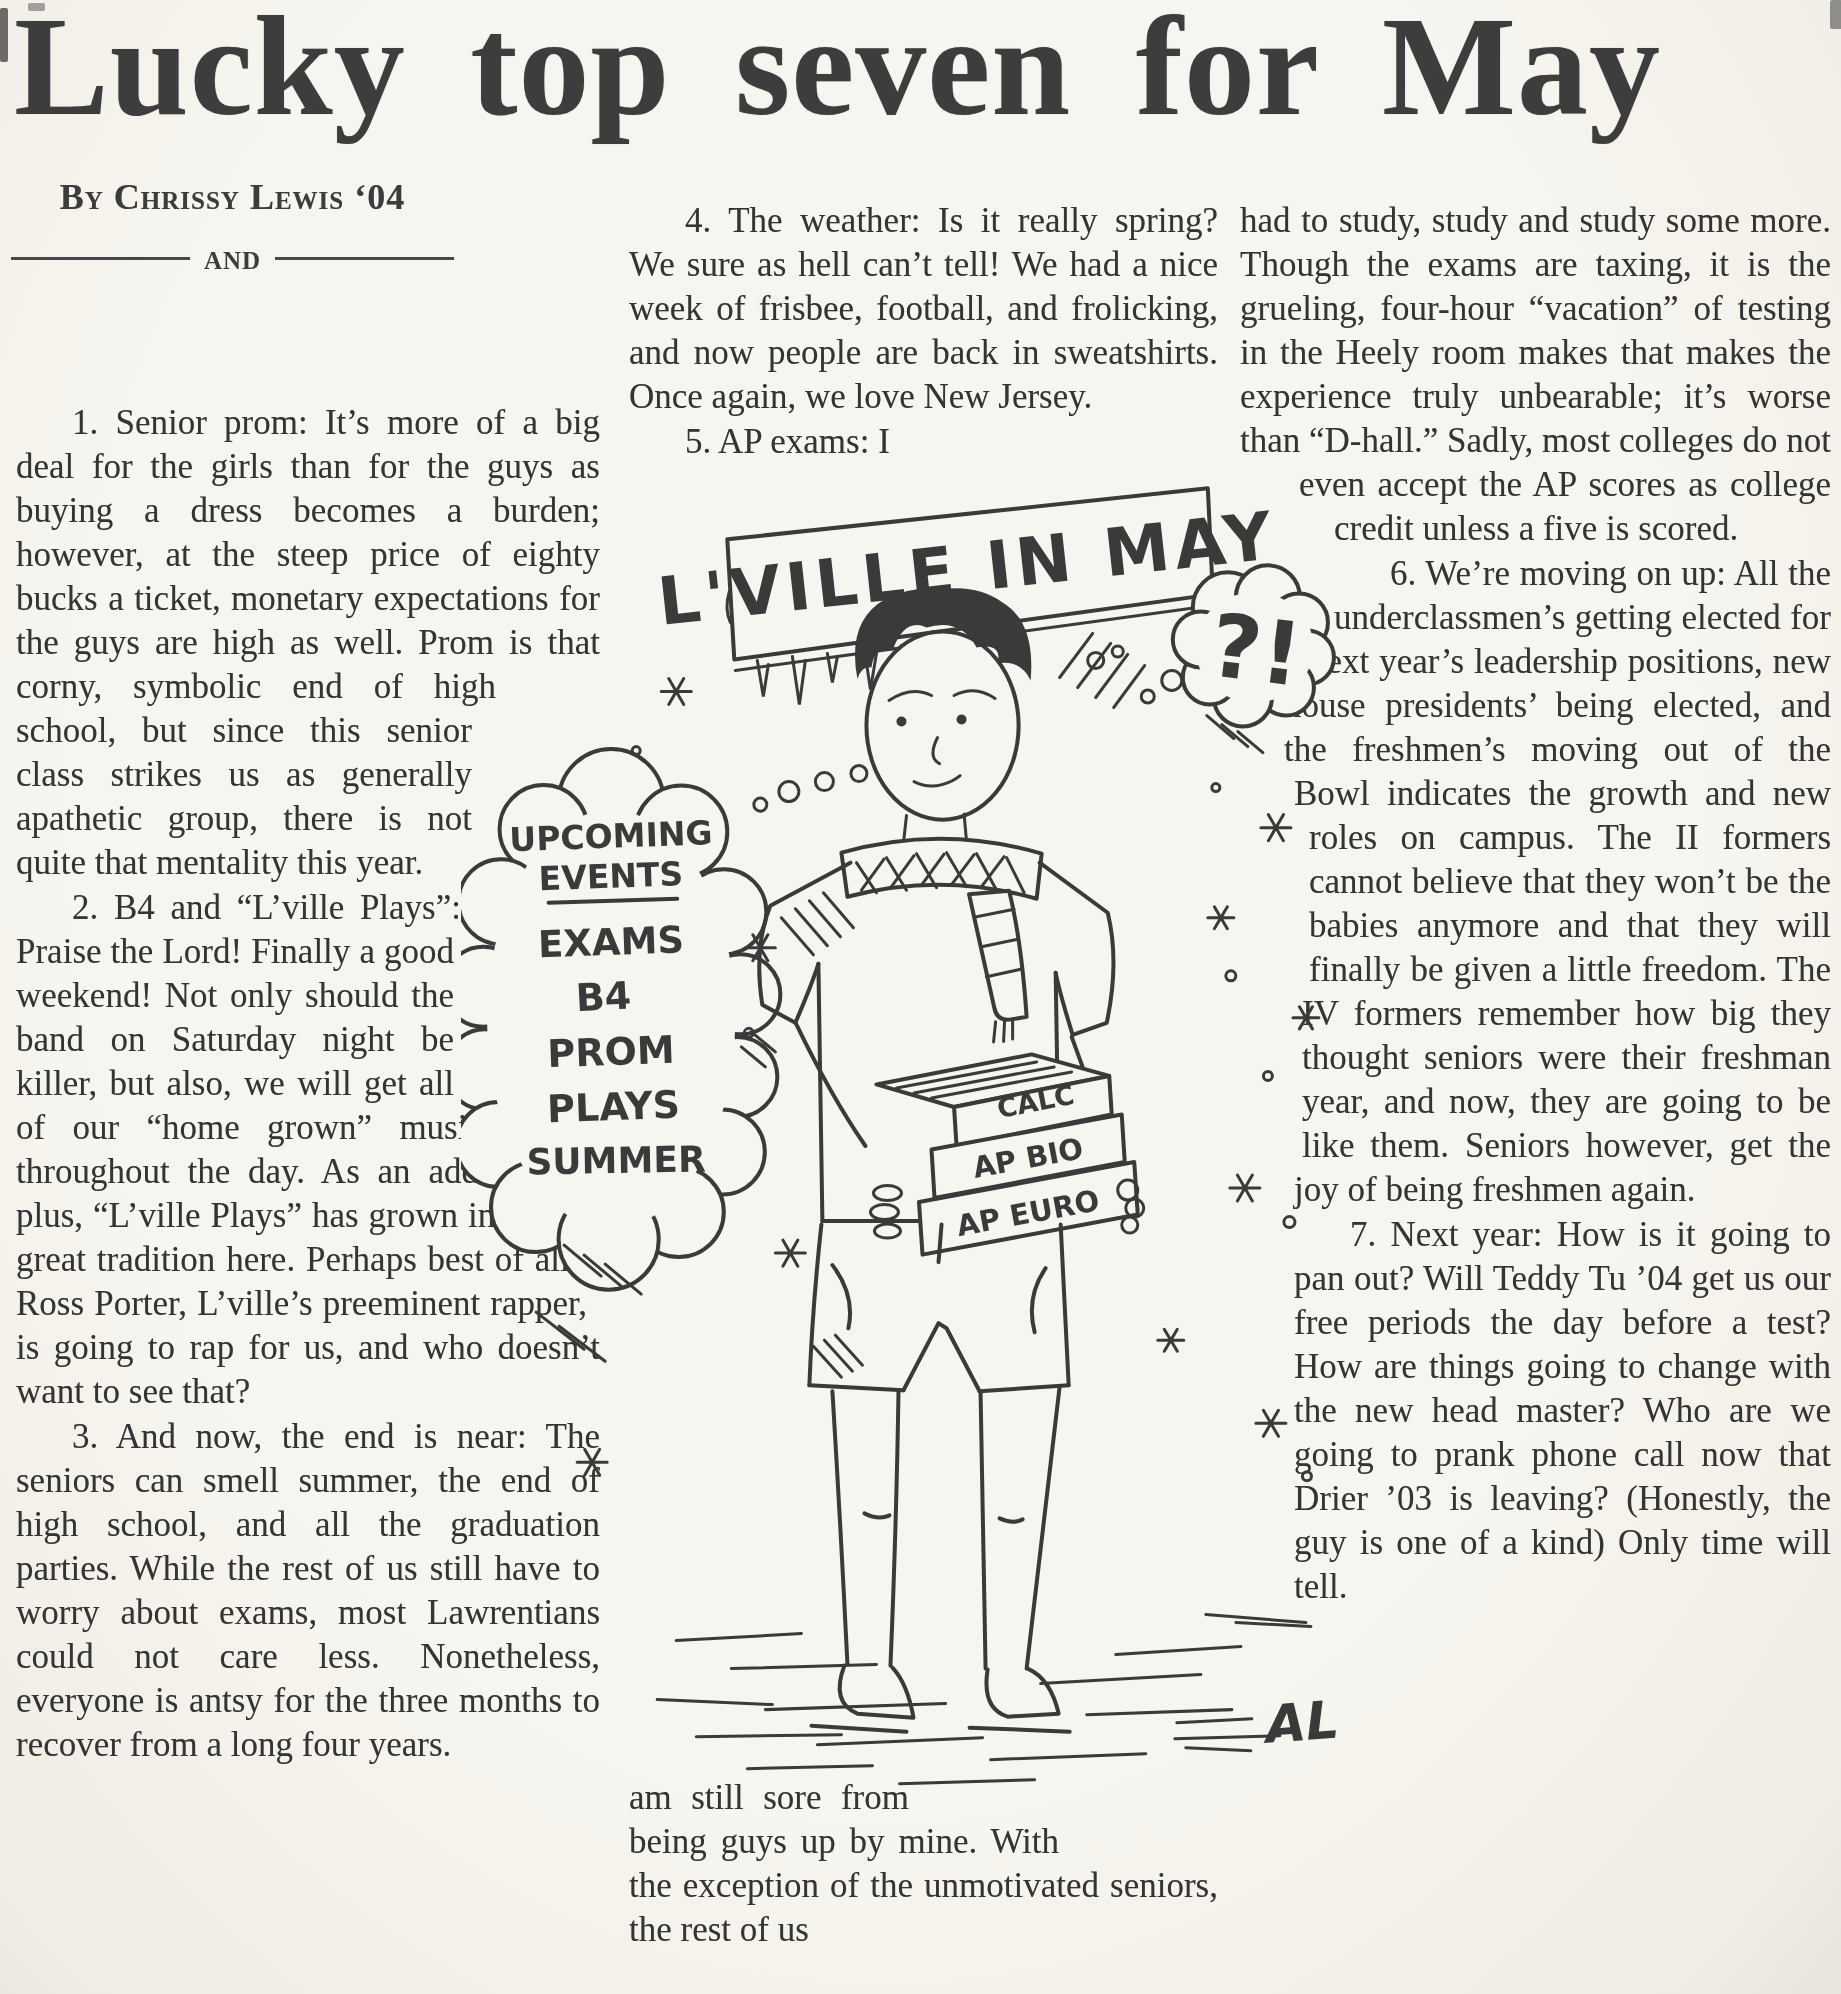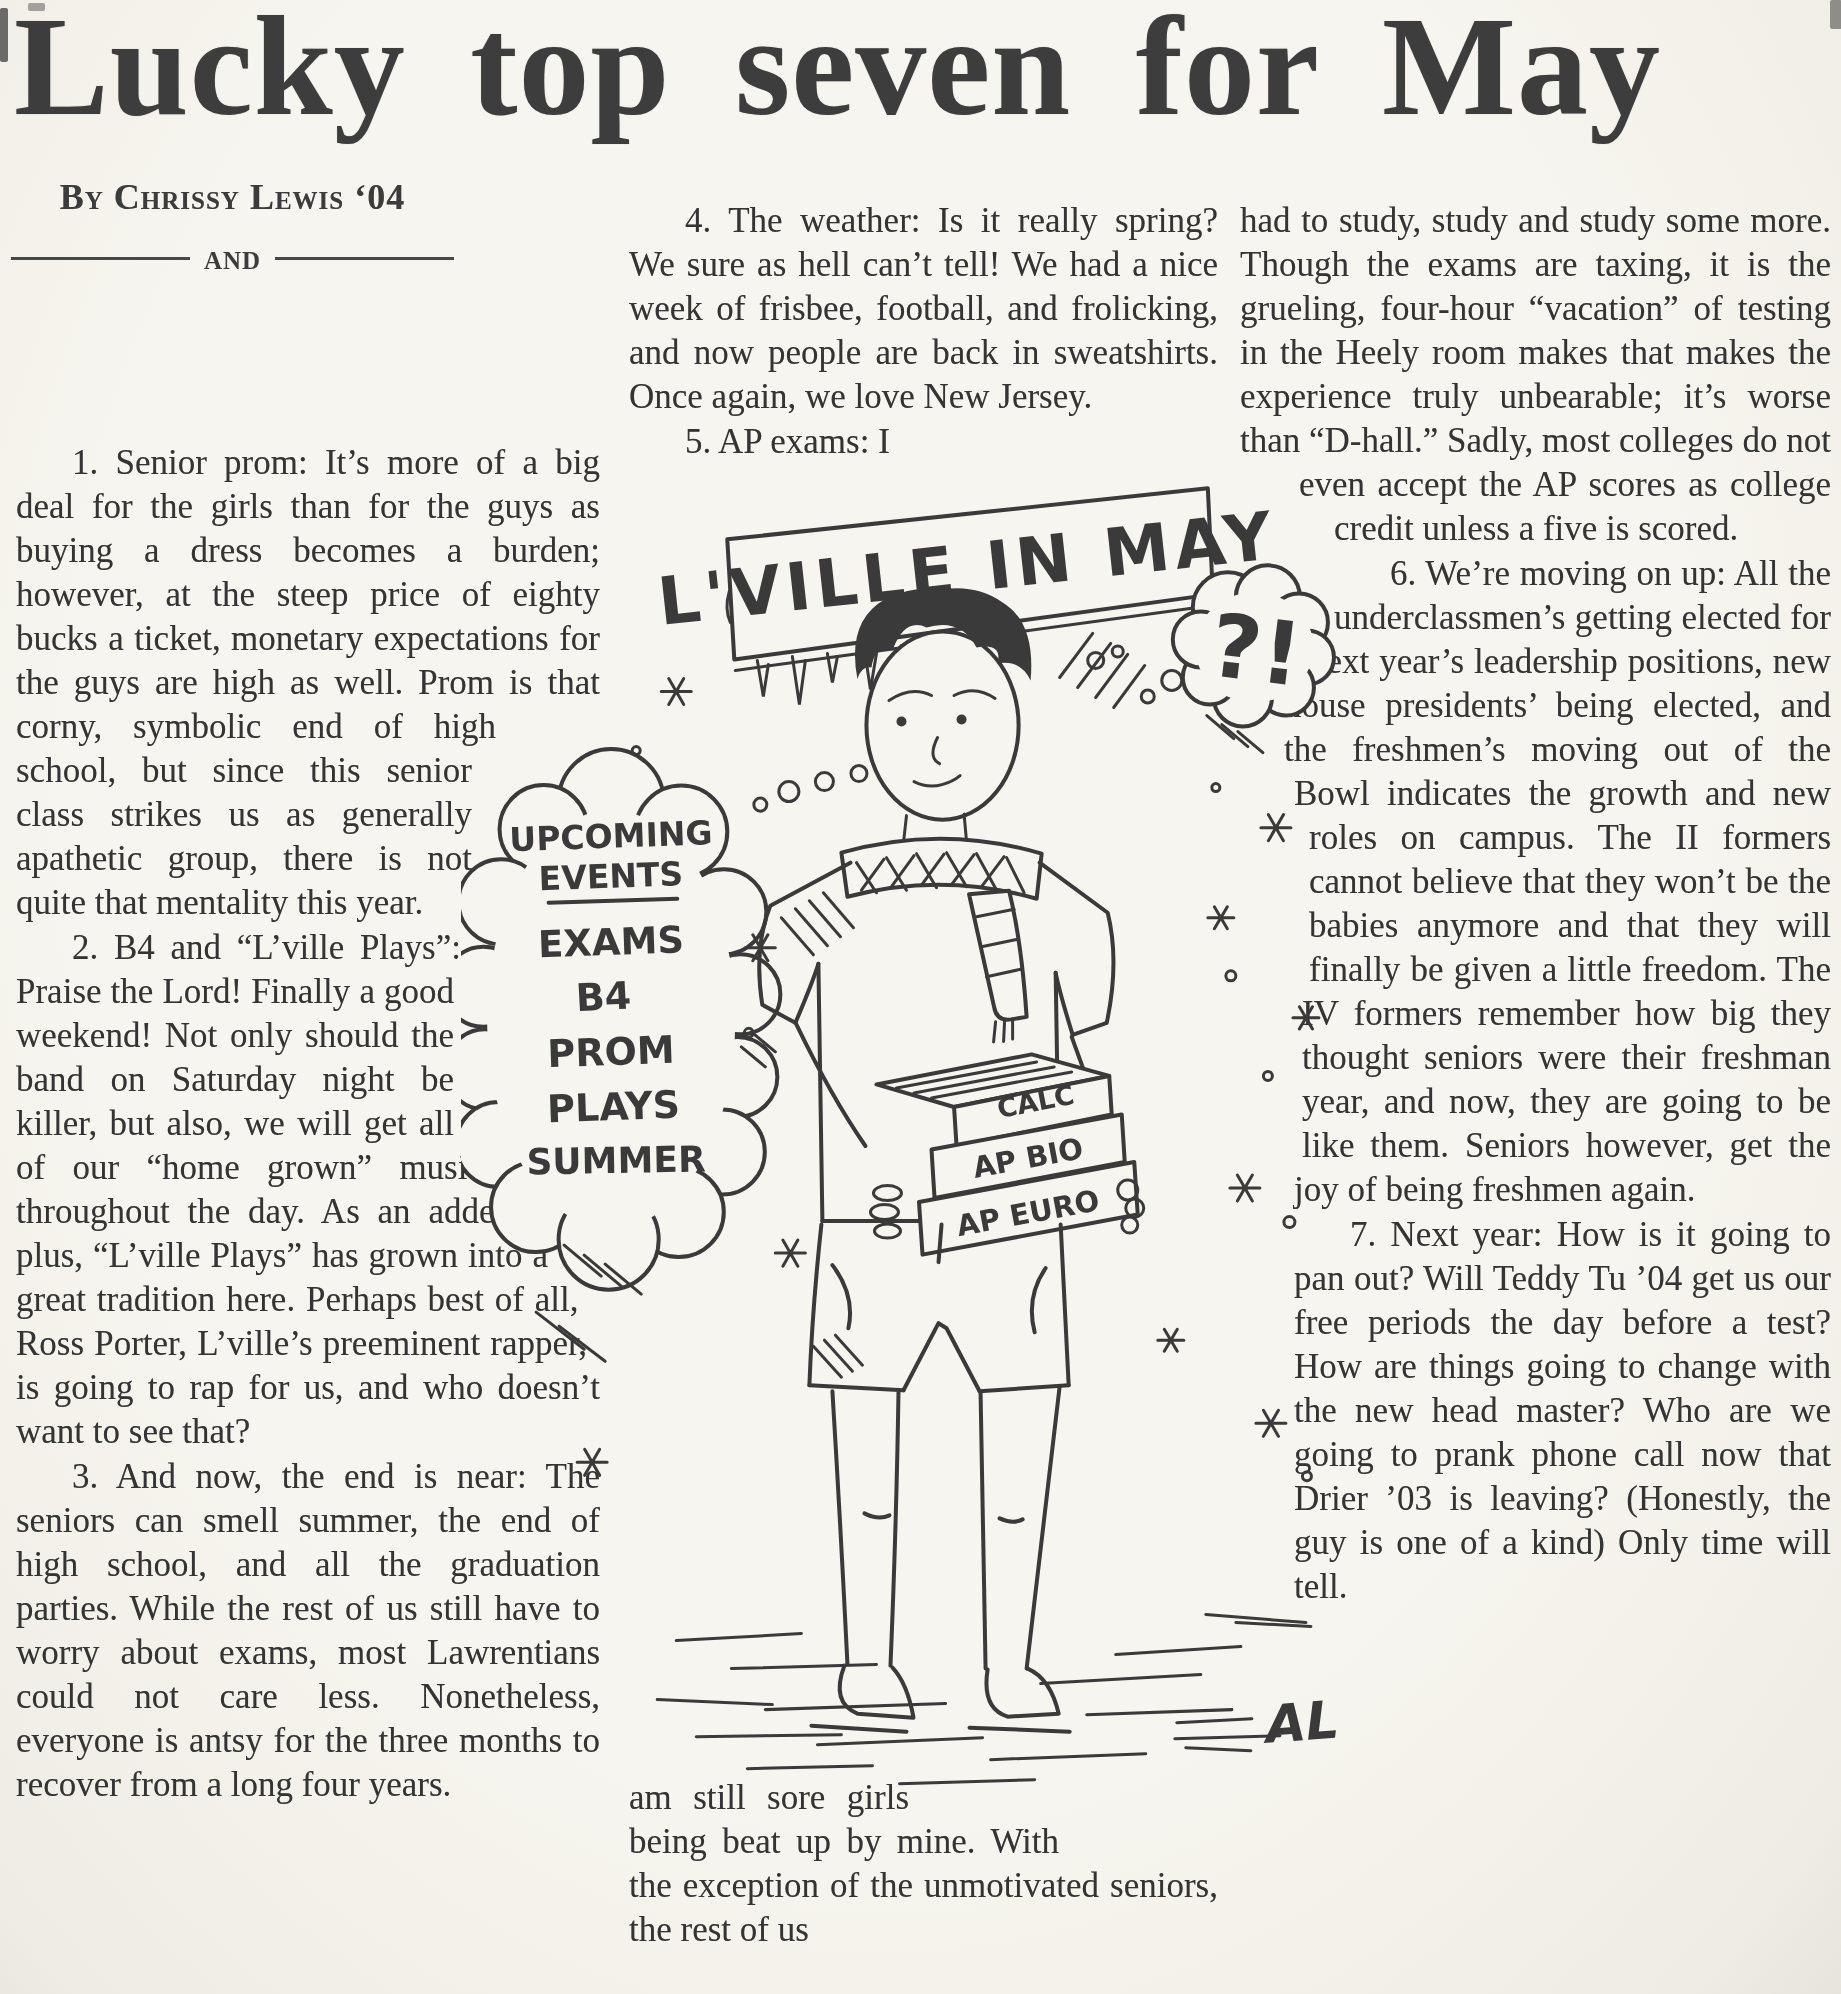--- a/index.html
+++ b/index.html
@@ -10,21 +10,21 @@
         font-weight:bold;font-size:142px;line-height:1.18;letter-spacing:1px;word-spacing:28px;
         color:#3d3d3d;text-shadow:0 0 1px rgba(60,60,60,.35);}
   .byline{position:absolute;left:11px;top:176px;width:443px;text-align:center;color:#3c3c3c;}
   .byline-name{font-weight:bold;font-size:36px;font-variant:small-caps;letter-spacing:1px;
         text-shadow:0 0 0.5px rgba(60,60,60,.4);}
   .and-row{display:flex;align-items:center;gap:14px;margin:20px 0 22px 0;}
   .rule{flex:1;height:0;border-top:3.5px solid #474747;}
   .byline-and{font-weight:bold;font-size:35px;font-variant:small-caps;letter-spacing:1px;}
   .col{position:absolute;font-size:35px;line-height:44px;text-align:justify;color:#343434;
         text-shadow:0 0 0.5px rgba(60,60,60,.35);}
-  #col1{left:15px;top:440px;width:586px;}
+  #col1{left:15px;top:400px;width:586px;}
   #col2top{left:628px;top:198px;width:591px;}
   #col2bot{left:628px;top:1775px;width:591px;}
   #col3{left:1239px;top:198px;width:593px;}
   .para{margin:1px;}
   .indent{text-indent:56px;}
   .sp{visibility:hidden;}
   .sp.r{float:right;clear:right;}
   .sp.l{float:left;clear:left;}
   .illo{position:absolute;left:461px;top:441px;width:901px;height:1412px;}
   .ink{stroke:#3a3a3a;stroke-width:8;fill:none;stroke-linecap:round;stroke-linejoin:round;}
@@ -71,21 +71,21 @@
   </div>
 
   <div class="col" id="col2top">
     <p class="para indent">4. The weather: Is it really spring? We sure as hell can’t tell! We had a nice week of frisbee, football, and frolicking, and now people are back in sweatshirts. Once again, we love New Jersey.</p>
     <p class="para indent">5. AP exams: I</p>
   </div>
 
   <div class="col" id="col2bot">
     <div class="sp r" style="width:310px;height:44px;"></div>
     <div class="sp r" style="width:160px;height:44px;"></div>
-    <p class="para">am still sore girls being beat up by mine. With the exception of the unmotivated seniors, the rest of us</p>
+    <p class="para">am still sore from being guys up by mine. With the exception of the unmotivated seniors, the rest of us</p>
   </div>
 
   <div class="col" id="col3">
     <div class="sp l" style="width:0.5px;height:308px;"></div>
     <div class="sp l" style="width:60px;height:44px;"></div>
     <div class="sp l" style="width:95px;height:88px;"></div>
     <div class="sp l" style="width:70px;height:44px;"></div>
     <div class="sp l" style="width:45px;height:132px;"></div>
     <div class="sp l" style="width:55px;height:44px;"></div>
     <div class="sp l" style="width:70px;height:132px;"></div>

